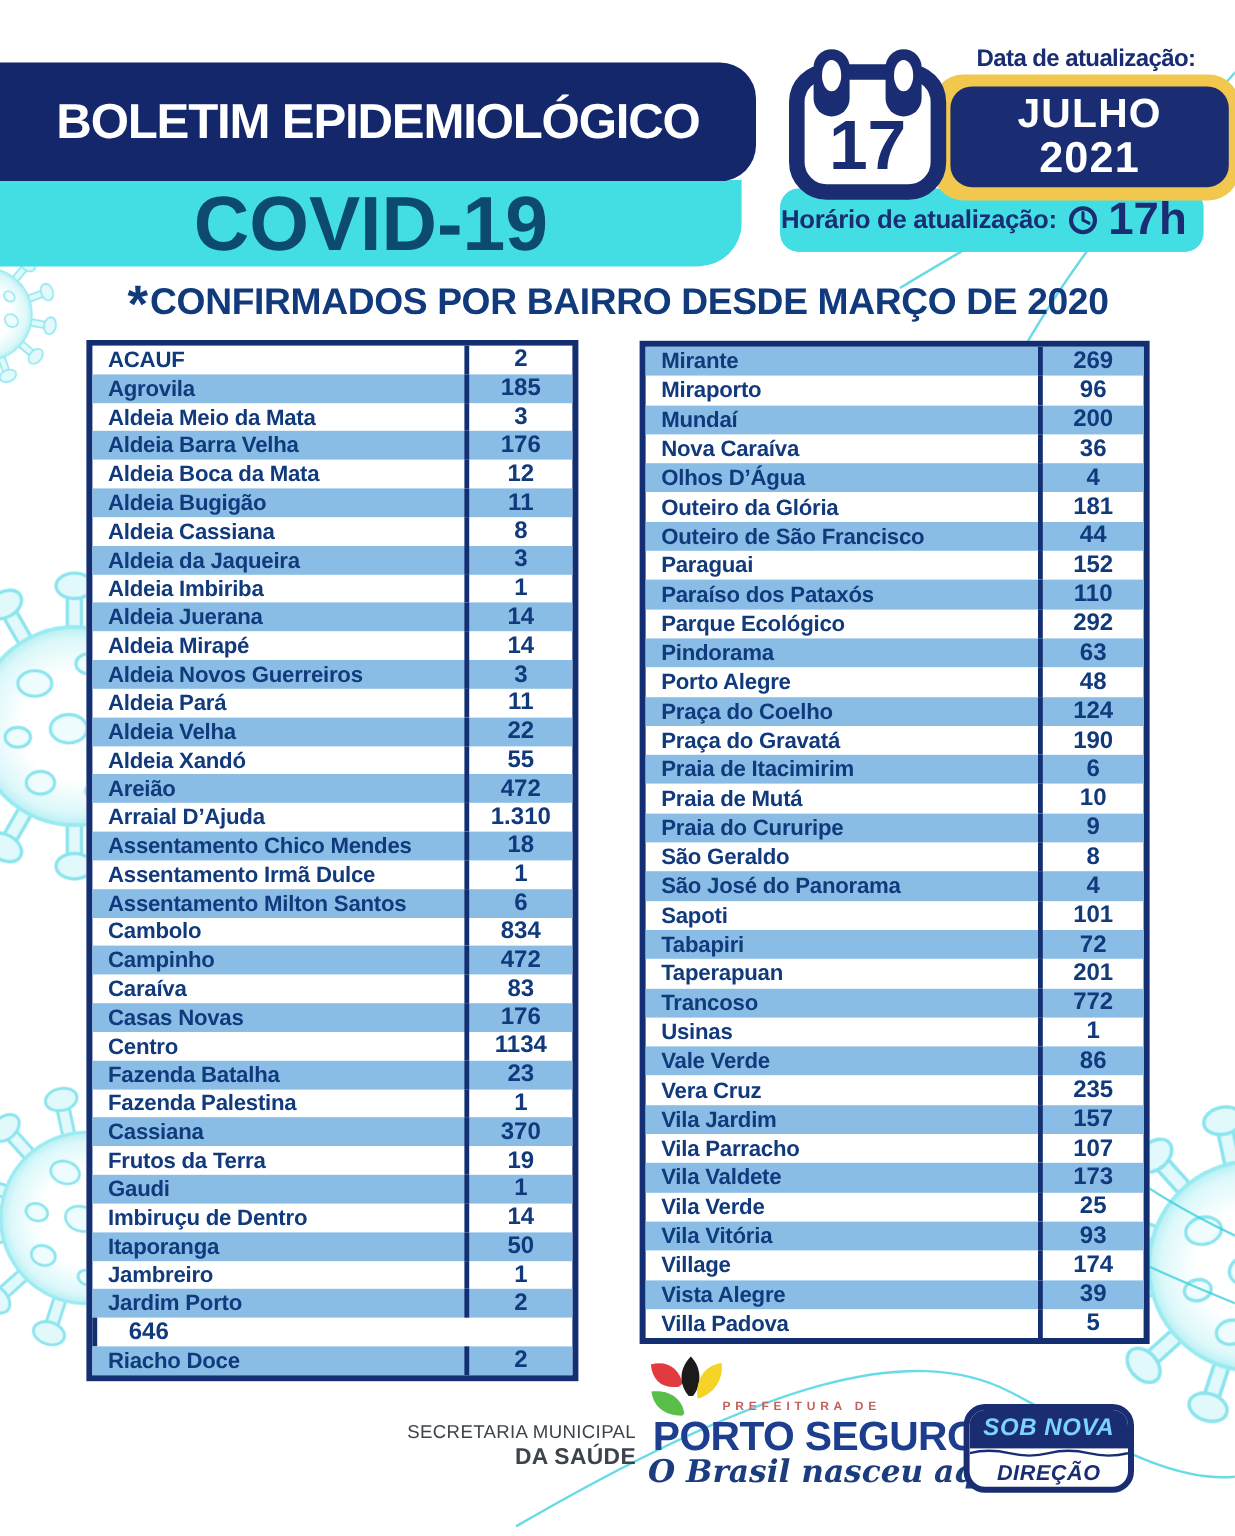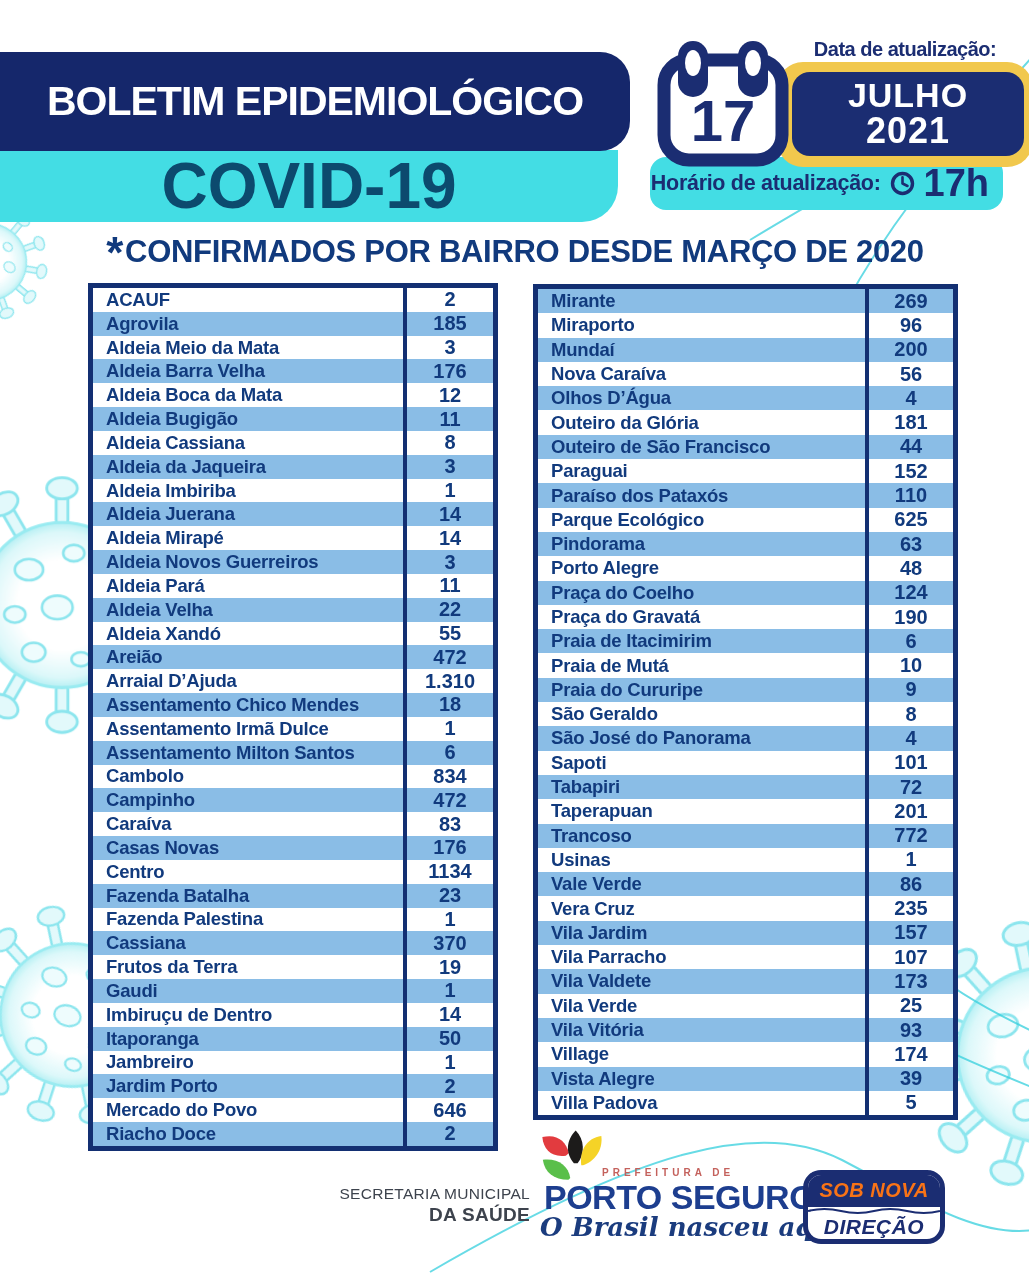--- a/index.html
+++ b/index.html
@@ -63,21 +63,21 @@
     text-align:center;color:var(--txt);font-weight:bold;font-size:31px;letter-spacing:-0.3px;
     white-space:nowrap;
   }
   .page-title .ast{font-size:44px;line-height:0;vertical-align:-6px;margin-right:2px;}
   
   .ctable{
     position:absolute;z-index:3;background:#fff;
     border:5px solid var(--border);box-sizing:border-box;
     display:flex;flex-direction:column;
   }
-  .t-left{left:88px;top:283px;width:410px;height:868px;}
+  .t-left{left:72px;top:283px;width:410px;height:868px;}
   .t-right{left:533px;top:284px;width:425px;height:836px;}
   .trow{flex:1;display:flex;align-items:stretch;min-height:0;}
   .t-left .trow:nth-child(even){background:var(--stripe);}
   .t-right .trow:nth-child(odd){background:var(--stripe);}
   .tname{
     flex:1;display:flex;align-items:center;padding-left:13px;
     color:var(--txt);font-weight:bold;font-size:18.5px;letter-spacing:-0.2px;white-space:nowrap;
   }
   .tval{
     display:flex;align-items:center;justify-content:center;
@@ -106,28 +106,28 @@
     position:absolute;left:540px;top:1212px;width:250px;z-index:3;text-align:center;
     color:#1b3c7e;font-family:"DejaVu Serif","Liberation Serif",serif;
     font-style:italic;font-weight:bold;font-size:26px;white-space:nowrap;
   }
   .badge{
     position:absolute;left:803px;top:1170px;width:142px;height:74px;z-index:3;
     background:#fff;border:5px solid var(--navy2);border-radius:18px;
     box-sizing:border-box;overflow:hidden;display:flex;flex-direction:column;
   }
   .badge-top{
-    background:var(--navy2);color:#f97316;text-align:center;
+    background:var(--navy2);color:#7dd3fc;text-align:center;
     font-weight:bold;font-style:italic;font-size:20px;letter-spacing:0.5px;
     padding:4px 0 5px;
   }
   .badge-wave{display:block;width:100%;height:8px;}
   .badge-bottom{
     color:var(--navy2);text-align:center;flex:1;display:flex;align-items:center;justify-content:center;
-    font-weight:bold;font-style:italic;font-size:21px;letter-spacing:0.5px;
+    font-weight:bold;font-style:italic;font-size:18px;letter-spacing:0.5px;
   }
 </style>
 </head>
 <body>
 
 <div class="canvas">
 
   <svg class="decor" width="1029" height="1280" viewBox="0 0 1029 1280">
     <defs>
       <radialGradient id="vbody" cx="50%" cy="50%" r="50%">
@@ -345,21 +345,20 @@
       </div>
       <div class="trow">
         <span class="tname">Jambreiro</span>
         <span class="tval">1</span>
       </div>
       <div class="trow">
         <span class="tname">Jardim Porto</span>
         <span class="tval">2</span>
       </div>
       <div class="trow">
-        <span class="tname">Mercado do Povo</span>
         <span class="tval">646</span>
       </div>
       <div class="trow">
         <span class="tname">Riacho Doce</span>
         <span class="tval">2</span>
       </div>
     </div>
   <div class="ctable t-right">
       <div class="trow">
         <span class="tname">Mirante</span>
@@ -368,21 +367,21 @@
       <div class="trow">
         <span class="tname">Miraporto</span>
         <span class="tval">96</span>
       </div>
       <div class="trow">
         <span class="tname">Mundaí</span>
         <span class="tval">200</span>
       </div>
       <div class="trow">
         <span class="tname">Nova Caraíva</span>
-        <span class="tval">56</span>
+        <span class="tval">36</span>
       </div>
       <div class="trow">
         <span class="tname">Olhos D’Água</span>
         <span class="tval">4</span>
       </div>
       <div class="trow">
         <span class="tname">Outeiro da Glória</span>
         <span class="tval">181</span>
       </div>
       <div class="trow">
@@ -392,21 +391,21 @@
       <div class="trow">
         <span class="tname">Paraguai</span>
         <span class="tval">152</span>
       </div>
       <div class="trow">
         <span class="tname">Paraíso dos Pataxós</span>
         <span class="tval">110</span>
       </div>
       <div class="trow">
         <span class="tname">Parque Ecológico</span>
-        <span class="tval">625</span>
+        <span class="tval">292</span>
       </div>
       <div class="trow">
         <span class="tname">Pindorama</span>
         <span class="tval">63</span>
       </div>
       <div class="trow">
         <span class="tname">Porto Alegre</span>
         <span class="tval">48</span>
       </div>
       <div class="trow">

